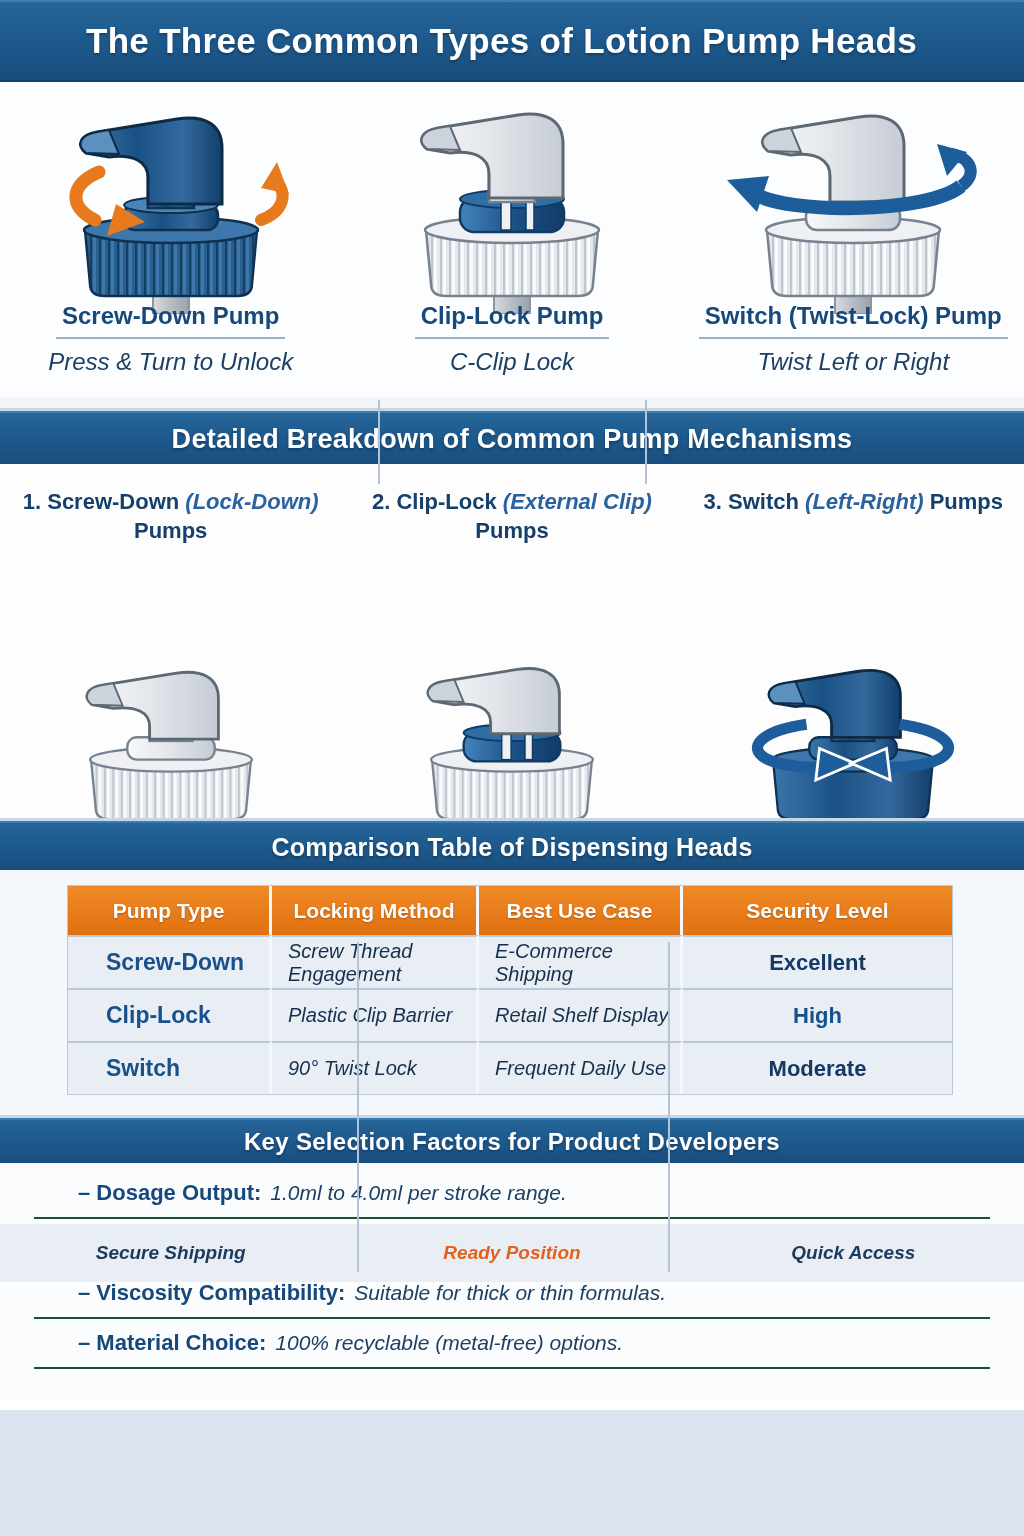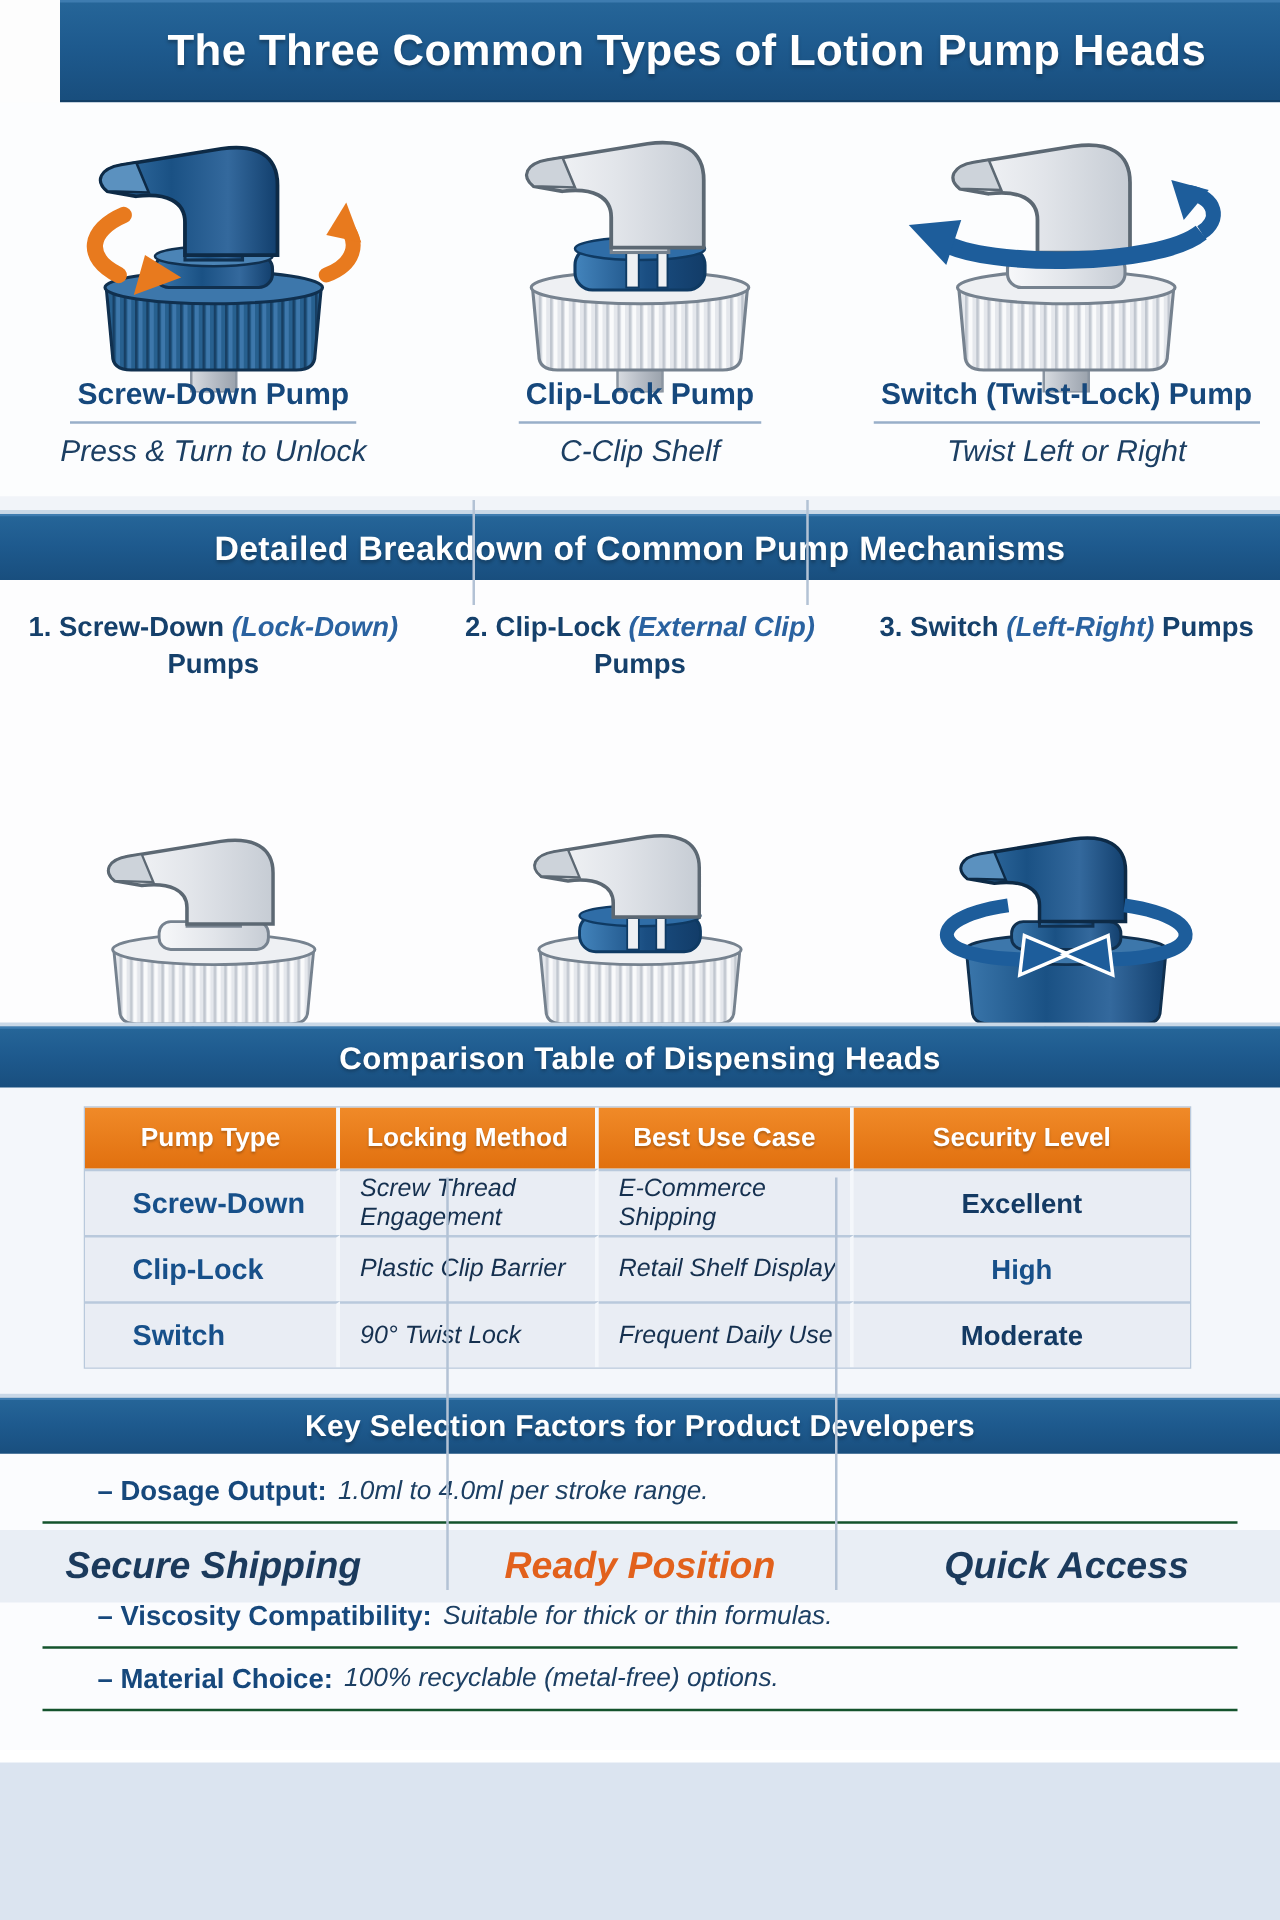--- a/index.html
+++ b/index.html
@@ -5,21 +5,21 @@
   html,body{margin:0;padding:0;background:#ffffff;font-family:"Liberation Sans",sans-serif;}
   .page{position:relative;width:1024px;height:1536px;overflow:hidden;background:#fdfdfd;}
 
   
   .banner{position:absolute;left:0;right:0;display:flex;align-items:center;justify-content:center;
     background:linear-gradient(180deg,#266699 0%,#1e5a8e 45%,#184d7c 100%);
     color:#fff;font-weight:bold;letter-spacing:.3px;
     border-top:3px solid #c9d8e7;border-bottom:3px solid #c9d8e7;
     box-shadow:inset 0 2px 0 #3e7cb0, inset 0 -2px 0 #143f66;
     text-shadow:0 2px 3px rgba(0,0,0,.28);}
-  .banner--title{top:0;height:82px;font-size:35px;justify-content:flex-start;padding-left:86px;border-top:none;margin-left:48px;}
+  .banner--title{top:0;height:82px;font-size:35px;justify-content:flex-start;padding-left:86px;border-top:none;}
   .banner--breakdown{top:408px;height:56px;font-size:27px;}
   .banner--table{top:818px;height:52px;font-size:25px;}
   .banner--factors{top:1115px;height:48px;font-size:24px;}
 
   
   .sec1{position:absolute;top:82px;left:0;right:0;height:318px;background:#fcfdfe;display:flex;}
   .sec1 .col{position:relative;width:341.33px;display:flex;flex-direction:column;align-items:center;}
   .pump-art{height:232px;display:flex;align-items:flex-end;justify-content:center;}
   .caption-strip1{position:absolute;left:0;right:0;top:315px;height:93px;background:#f1f4f9;}
   .cap1{position:relative;z-index:2;width:341.33px;text-align:center;margin-top:-12px;}
@@ -31,21 +31,21 @@
 
   
   .sec2{position:absolute;top:464px;left:0;right:0;height:354px;background:#fdfdfe;display:flex;}
   .sec2 .col{position:relative;width:341.33px;display:flex;flex-direction:column;align-items:center;gap:44px;}
   .bd-head{margin-top:24px;width:312px;text-align:center;font-size:22px;line-height:1.3;color:#15406b;min-height:62px;}
   .bd-head .b{font-weight:bold;}
   .bd-head .i{font-style:italic;font-weight:600;color:#2a62a0;}
   .bd-rule{width:255px;height:2px;background:#6e93b8;margin-top:4px;}
   .bd-art{height:188px;display:flex;align-items:flex-end;justify-content:center;margin-top:6px;}
   .caption-strip2{position:absolute;left:0;right:0;top:760px;height:58px;background:#e9eef5;display:flex;z-index:1;}
-  .cap2{width:341.33px;display:flex;align-items:center;justify-content:center;font-style:italic;font-size:30px;font-weight:600;color:#1b3a5c;}
+  .cap2{width:341.33px;display:flex;align-items:center;justify-content:center;font-style:italic;font-size:19px;font-weight:600;color:#1b3a5c;}
   .vdiv.s2a{left:357px;top:478px;height:330px;}
   .vdiv.s2b{left:668px;top:478px;height:330px;}
 
   
   .tablesec{position:absolute;top:870px;left:0;right:0;height:245px;background:#f4f7fb;}
   table.cmp{position:absolute;left:68px;top:16px;width:884px;border-collapse:separate;border-spacing:0;table-layout:fixed;
     outline:1px solid #b9c9dc;}
   table.cmp col.c1{width:204px;} table.cmp col.c2{width:207px;} table.cmp col.c3{width:204px;} table.cmp col.c4{width:269px;}
   table.cmp th{height:47px;background:linear-gradient(180deg,#f08a28,#e1700f);color:#fff;font-size:21px;font-weight:bold;
     border-right:3px solid #f4f7fb;text-shadow:0 1px 2px rgba(0,0,0,.25);}
@@ -147,21 +147,21 @@
           <ellipse cx="150" cy="113" rx="52" ry="9" fill="#2f6da7" stroke="#0f3a63" stroke-width="2"></ellipse>
           <rect x="139" y="115" width="10" height="29" fill="#eef0f3" stroke="#0f3a63" stroke-width="1.5"></rect>
           <rect x="164" y="115" width="8" height="29" fill="#eef0f3" stroke="#0f3a63" stroke-width="1.5"></rect>
           <rect x="127" y="56" width="46" height="60" fill="url(#gWhite)" stroke="#76828f" stroke-width="2.5"></rect>
           <path d="M201,112 L201,58 C201,34 184,25 156,29 L76,42 C59,45 55,55 65,63 L88,67 C112,64 127,71 127,88 L127,112 Z" fill="url(#gWhite)" stroke="#5c6873" stroke-width="3"></path>
           <path d="M65,63 C55,55 59,45 76,42 L88,40 L98,64 Z" fill="#cdd3da" stroke="#5c6873" stroke-width="2"></path>
         </svg>
       </div>
       <div class="cap1">
         <div class="name">Clip-Lock Pump</div>
-        <div class="sub">C-Clip Shelf</div>
+        <div class="sub">C-Clip Lock</div>
       </div>
     </div>
 
     <div class="col">
       <div class="pump-art">
         <svg width="300" height="228" viewBox="0 0 300 228">
           <rect x="132" y="190" width="36" height="38" fill="url(#gTube)" stroke="#8b95a1" stroke-width="2"></rect>
           <path d="M64,144 L236,144 L231,198 Q231,210 216,210 L84,210 Q69,210 69,198 Z" fill="url(#ribsWhite)" stroke="#76828f" stroke-width="2.5"></path>
           <ellipse cx="150" cy="144" rx="87" ry="13" fill="#eef0f3" stroke="#76828f" stroke-width="2.5"></ellipse>
           <rect x="103" y="118" width="94" height="26" rx="11" fill="url(#gWhite)" stroke="#76828f" stroke-width="2.5"></rect>

